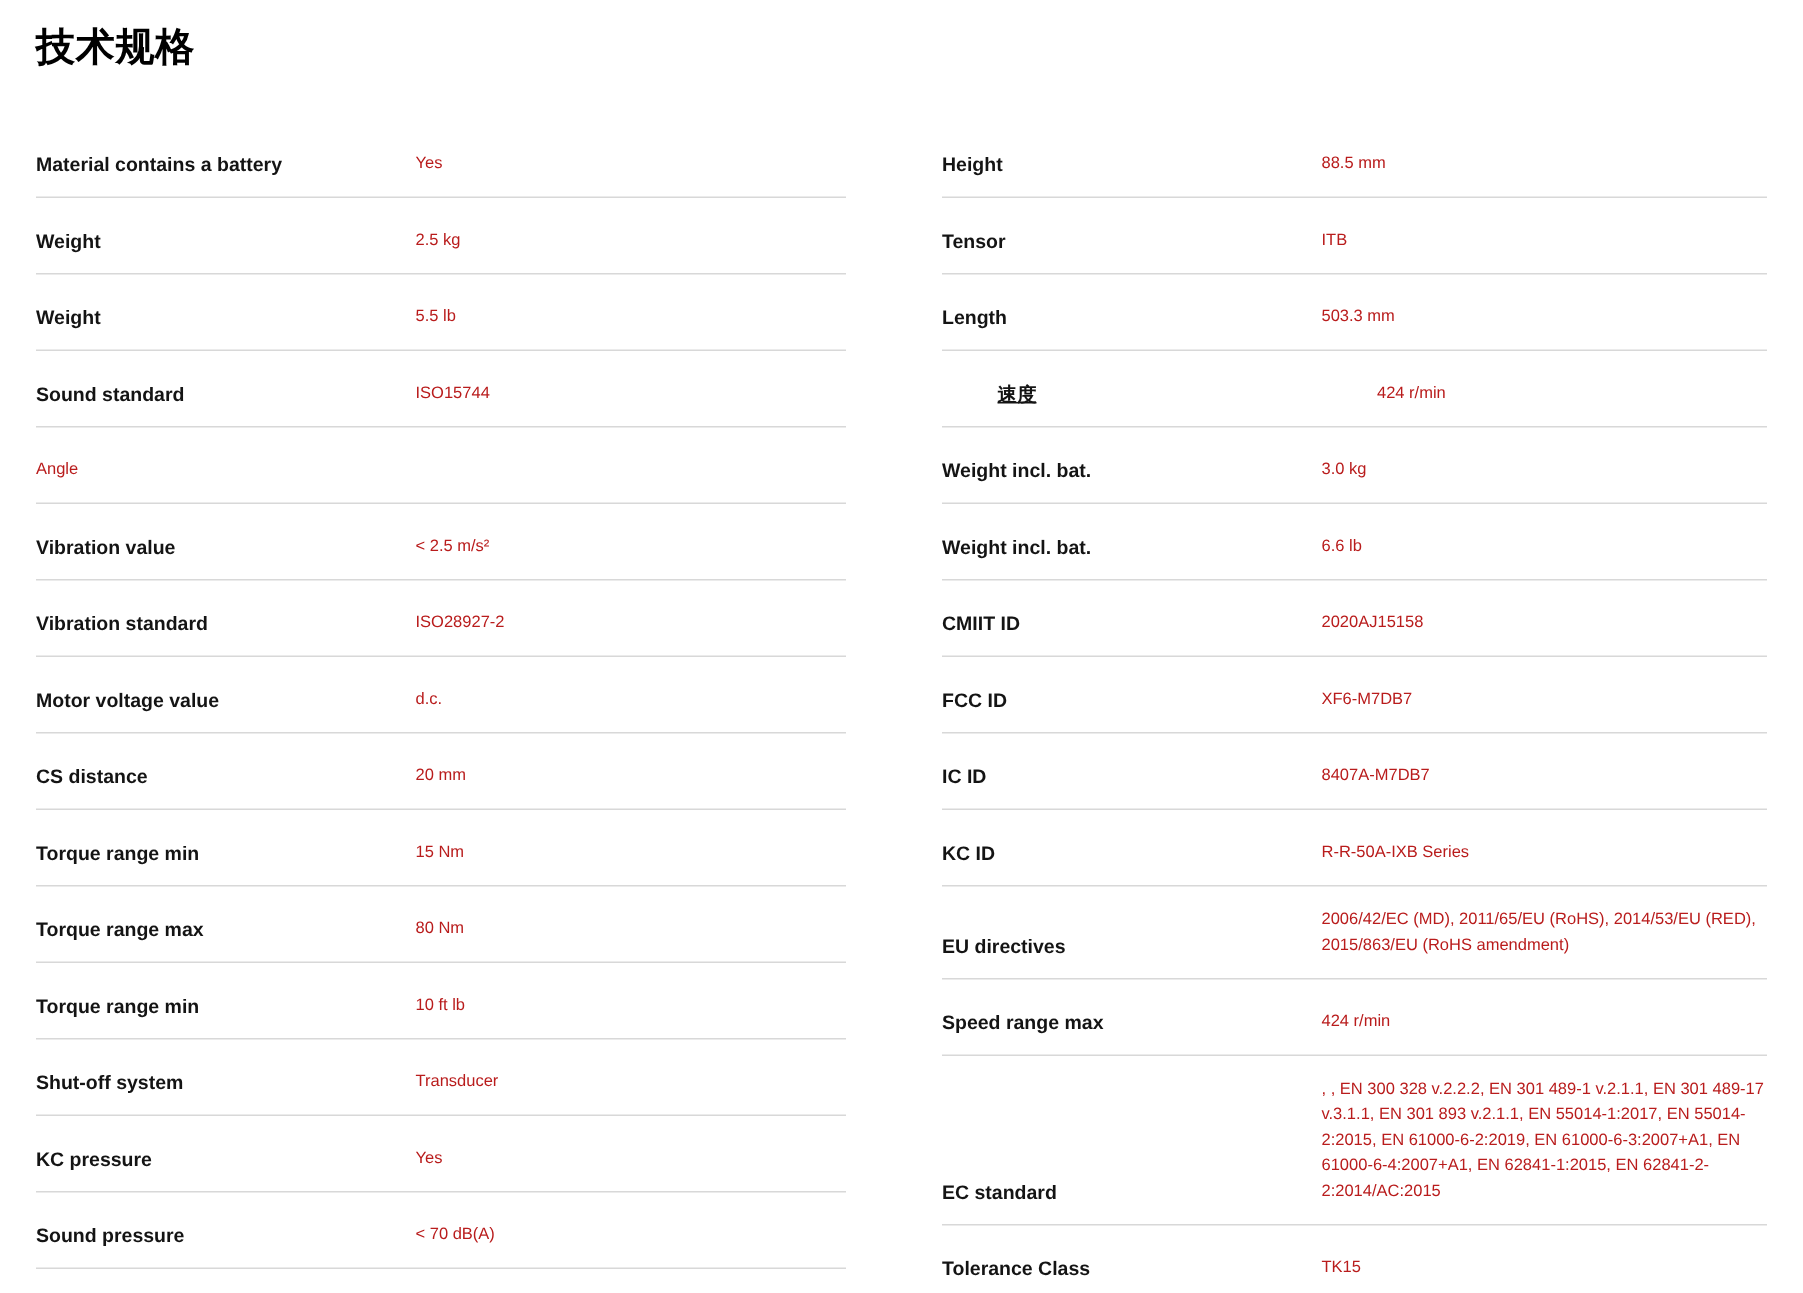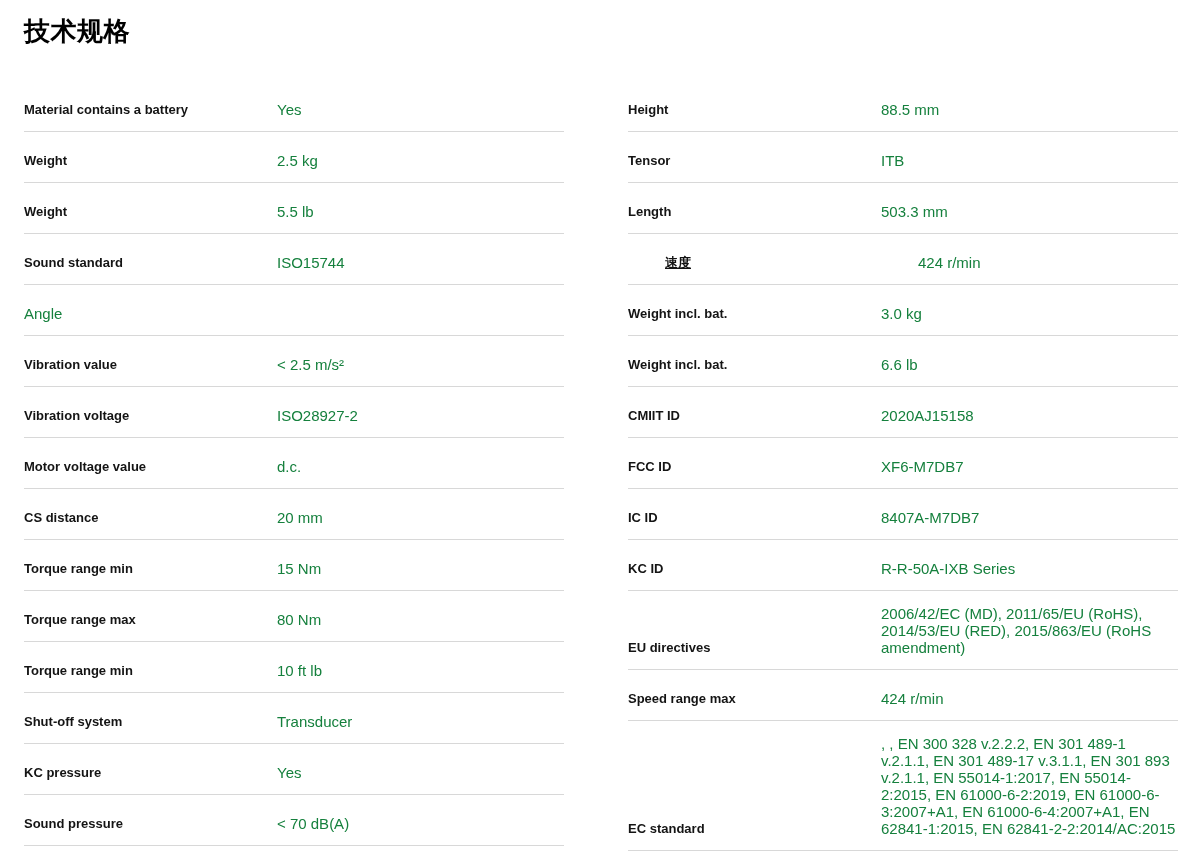--- a/index.html
+++ b/index.html
@@ -63,23 +63,23 @@
     color: #141414;
     padding-right: 8px;
     box-sizing: border-box;
   }
   .spec-label.underline {
     text-decoration: underline;
     margin-left: 37px;
   }
   .spec-value {
     flex: 1;
-    font-size: 15px;
+    font-size: 11px;
     line-height: 17px;
-    color: #15803d;
+    color: #b91c1c;
     word-break: break-word;
   }
 </style>
 </head>
 <body>
 
 <div class="page">
   <h1 class="page-title">技术规格</h1>
 
   <div class="spec-columns">
@@ -101,21 +101,21 @@
           <div class="spec-value">ISO15744</div>
         </div>
         <div class="spec-row">
           <div class="spec-value">Angle</div>
         </div>
         <div class="spec-row">
           <div class="spec-label">Vibration value</div>
           <div class="spec-value">&lt; 2.5 m/s²</div>
         </div>
         <div class="spec-row">
-          <div class="spec-label">Vibration voltage</div>
+          <div class="spec-label">Vibration standard</div>
           <div class="spec-value">ISO28927-2</div>
         </div>
         <div class="spec-row">
           <div class="spec-label">Motor voltage value</div>
           <div class="spec-value">d.c.</div>
         </div>
         <div class="spec-row">
           <div class="spec-label">CS distance</div>
           <div class="spec-value">20 mm</div>
         </div>
@@ -191,17 +191,18 @@
         </div>
         <div class="spec-row">
           <div class="spec-label">Speed range max</div>
           <div class="spec-value">424 r/min</div>
         </div>
         <div class="spec-row">
           <div class="spec-label">EC standard</div>
           <div class="spec-value">, , EN 300 328 v.2.2.2, EN 301 489-1 v.2.1.1, EN 301 489-17 v.3.1.1, EN 301 893 v.2.1.1, EN 55014-1:2017, EN 55014-2:2015, EN 61000-6-2:2019, EN 61000-6-3:2007+A1, EN 61000-6-4:2007+A1, EN 62841-1:2015, EN 62841-2-2:2014/AC:2015</div>
         </div>
         <div class="spec-row">
+          <div class="spec-label">Tolerance Class</div>
           <div class="spec-value">TK15</div>
         </div>
       </div>
   </div>
 </div>
 
 </body></html>

